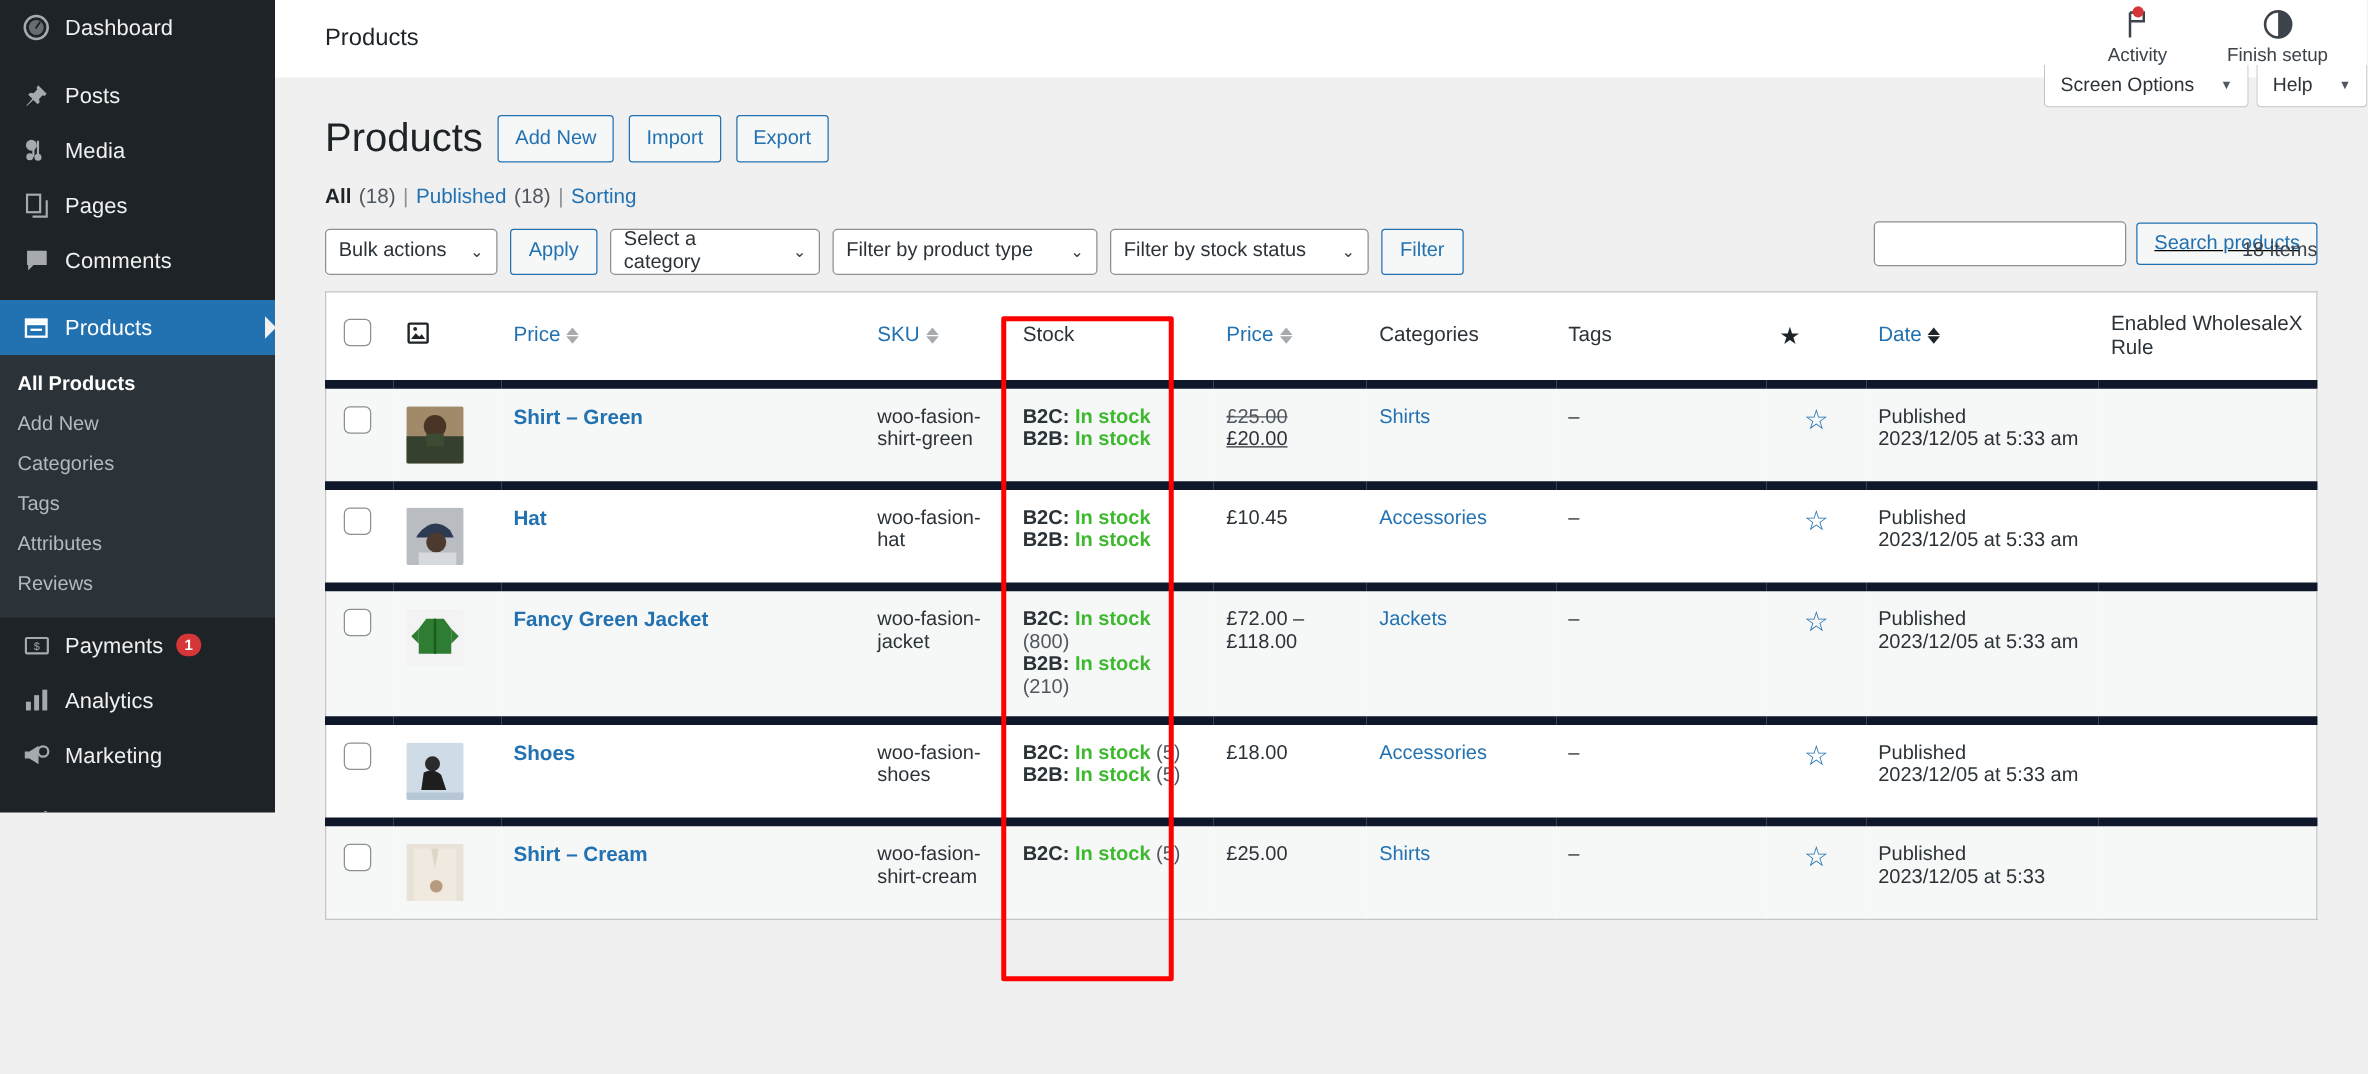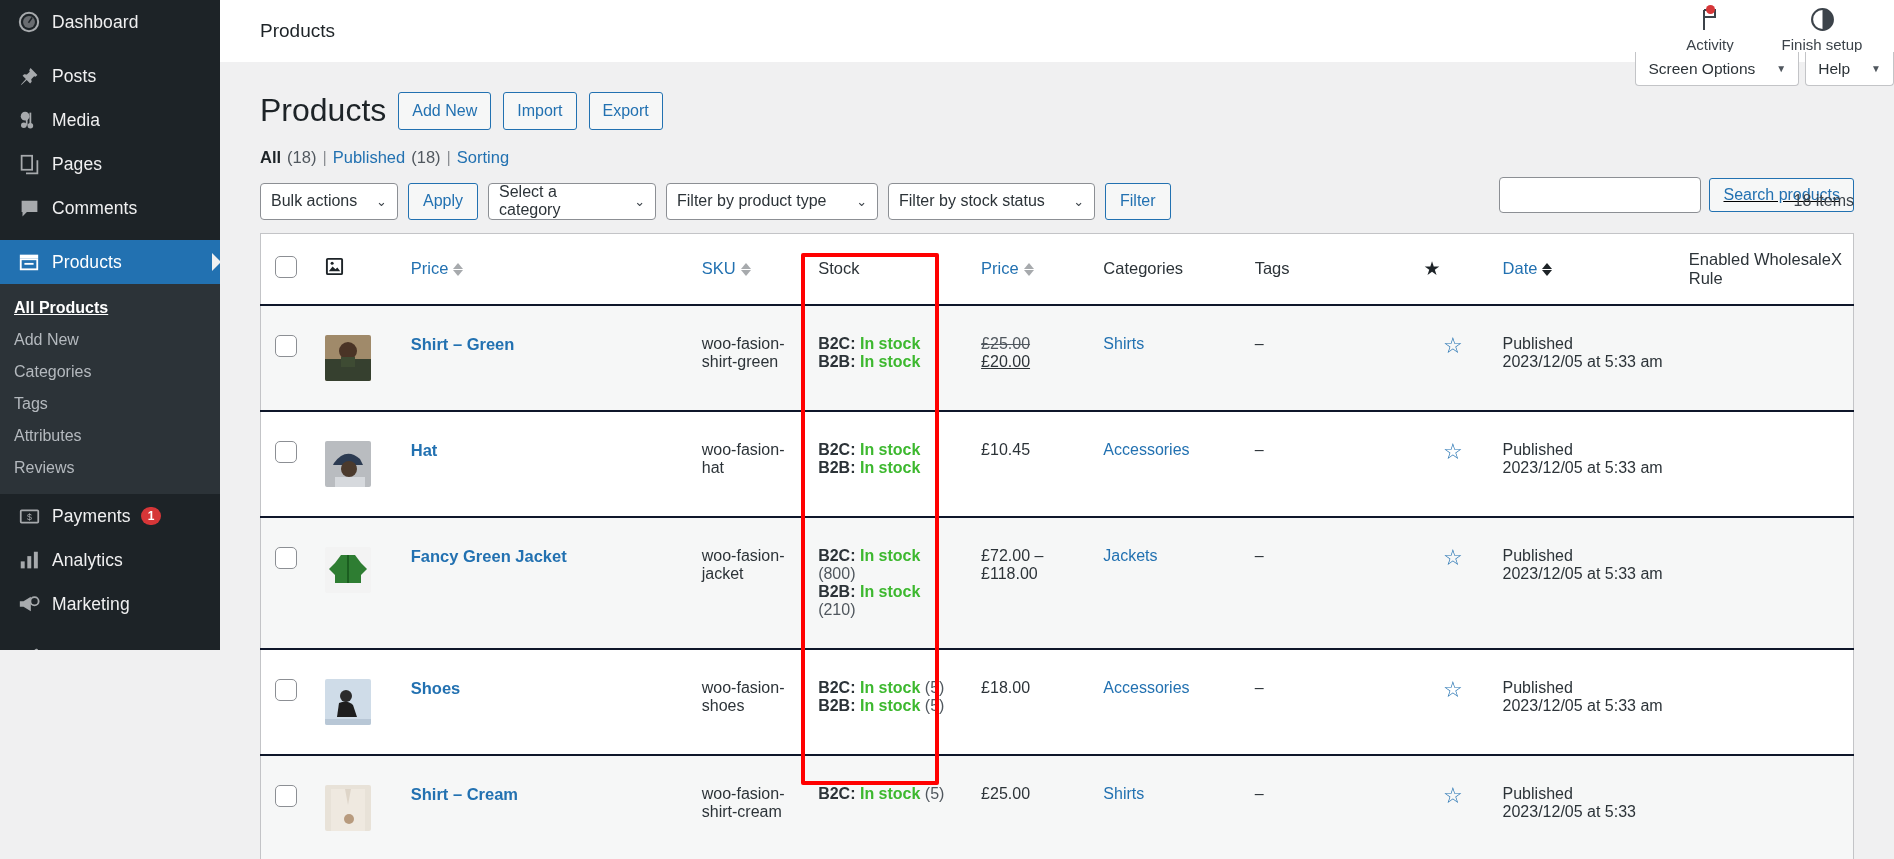--- a/index.html
+++ b/index.html
@@ -38,21 +38,21 @@
     content: ""; position: absolute; right: -1px; top: 50%;
     transform: translateY(-50%);
     border-style: solid; border-width: 9px 0 9px 9px;
     border-color: transparent transparent transparent #f0f0f1;
   }
   .menu-sep { height: 10px; }
   .submenu { background: #2c3338; padding: 8px 0 10px 0; }
   .submenu-item {
     padding: 7px 0 7px 14px; font-size: 16px; color: #b4b9be;
   }
-  .submenu-item.active { color: #fff; font-weight: 700; text-decoration: underline; }
+  .submenu-item.active { color: #fff; font-weight: 700; }
   .badge-count {
     background: #d63638; color: #fff; font-size: 12px; font-weight: 700;
     border-radius: 10px; padding: 1px 7px; margin-left: 10px; line-height: 16px;
     display: inline-block; min-width: 20px; text-align: center;
   }
 
   
   .main {
     flex: 1; height: 859px; background: #f0f0f1;
     position: relative; overflow: hidden;
@@ -160,22 +160,22 @@
   }
   table.wp-list thead th a, .sortlink { color: #2271b1; text-decoration: none; }
   .sortarrows { display: inline-flex; flex-direction: column; gap: 1px; margin-left: 5px; vertical-align: middle; }
   .sortarrows i { width: 0; height: 0; border-left: 5px solid transparent; border-right: 5px solid transparent; display: block; }
   .sortarrows i.up { border-bottom: 6px solid #a7aaad; }
   .sortarrows i.dn { border-top: 6px solid #a7aaad; }
   .sortarrows.dark i.up { border-bottom-color: #1d2327; }
   .sortarrows.dark i.dn { border-top-color: #1d2327; }
 
   table.wp-list tbody td {
-    padding: 29px 10px; font-size: 16px; color: #2c3338;
-    vertical-align: top; border-top: 2px solid #0f172a;
+    padding: 14px 10px; font-size: 16px; color: #2c3338;
+    vertical-align: top; border-top: 7px solid #0f172a;
   }
   tbody tr.alt { background: #f6f7f7; }
   .cb-col { width: 42px; padding-left: 14px !important; }
   .wpcb {
     width: 22px; height: 22px; border: 1px solid #8c8f94;
     border-radius: 5px; background: #fff; display: inline-block;
   }
   .thumb-col { width: 74px; }
   .thumb { width: 46px; height: 46px; border-radius: 2px; display:block; overflow:hidden; }
   .name-col { width: 250px; }

